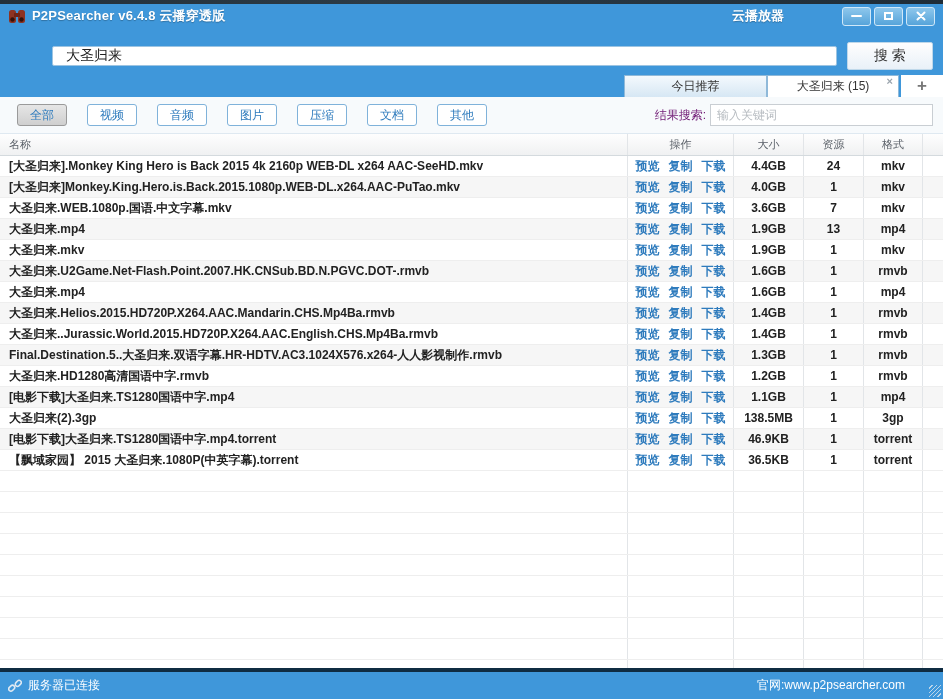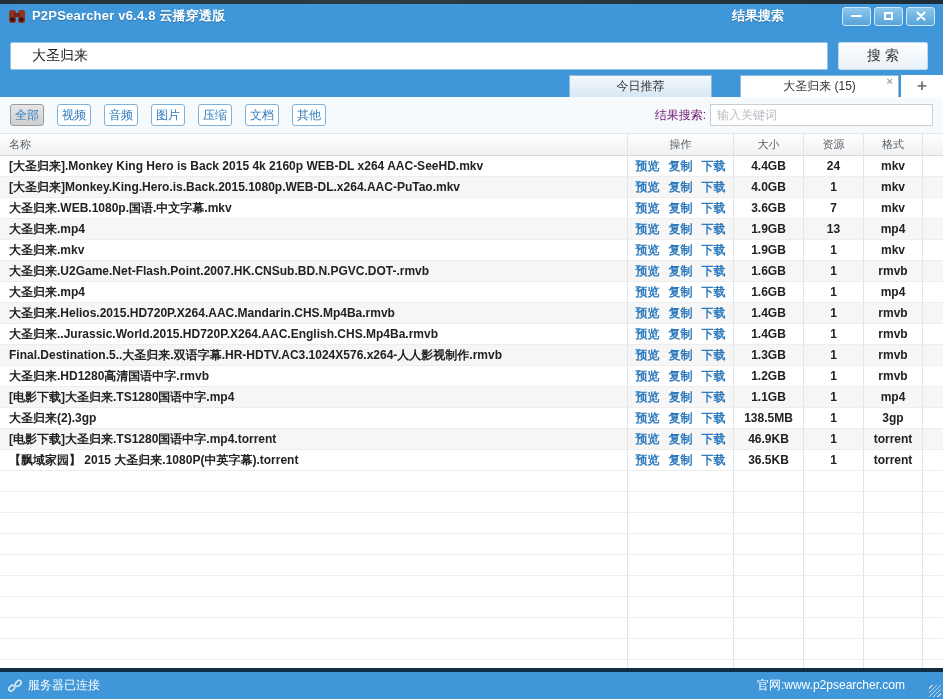--- a/index.html
+++ b/index.html
@@ -20,45 +20,45 @@
     text-shadow:0 1px 1px rgba(0,0,0,.25); cursor:pointer; }
   .win-controls { display:flex; }
   .win-btn { width:29px; height:19px; margin-left:3px; border:1px solid #cfe8f9; border-radius:3px;
     background:linear-gradient(#8ec7ec,#56a4da); display:flex; align-items:center; justify-content:center;
     cursor:pointer; }
   .win-btn .min-glyph { display:block; width:11px; height:2px; background:#fff; border-radius:1px; }
   .win-btn .max-glyph { display:block; width:9px; height:8px; border:2px solid #fff; }
 
   
   .searchbar { height:47px; background:#3f97da; display:flex; align-items:center; padding:8px 10px 0 10px; }
-  .search-input { width:818px; height:28px; border:1px solid #9cc4e2; border-radius:2px; padding:0 21px;
-    font-size:14px; color:#222; outline:none; font-family:inherit; }
+  .search-input { width:818px; height:20px; border:1px solid #9cc4e2; border-radius:2px; padding:0 13px;
+    font-size:14px; color:#222; outline:none; font-family:inherit;margin-left:42px; }
   .search-btn { width:90px; height:28px; margin-left:10px; border:1px solid #bfd8ea; border-radius:2px;
     background:linear-gradient(#fefefe,#e9f1f8); font-size:14px; color:#333; cursor:pointer;
     font-family:inherit; }
 
   
   .tabbar { height:22px; background:#3f97da; display:flex; align-items:flex-end; padding-left:8px;justify-content:flex-end; }
   .tab { height:22px; display:flex; align-items:center; justify-content:center; font-size:12px;
     color:#333; cursor:pointer; position:relative; }
   .tab.inactive { width:143px; background:linear-gradient(#f4f9fd,#d6e7f4);
     border:1px solid #8fb9d9; border-bottom:none; }
-  .tab.active { width:159px; background:#fff; border:1px solid #8fb9d9; border-bottom:none;margin-left:28px; }
+  .tab.active { width:132px; background:#fff; border:1px solid #8fb9d9; border-bottom:none; }
   .tab.plus { width:42px; background:#fff; margin-left:2px; color:#777; font-size:17px; font-weight:bold; }
   .tab-close { position:absolute; top:0px; right:5px; font-size:11px; color:#9aa4ad; line-height:11px;
     cursor:pointer; font-weight:bold; }
 
   
   .content { flex:1; background:#fff; display:flex; flex-direction:column; overflow:hidden; }
 
   
   .toolbar { height:37px; background:#f7fafc; border-bottom:1px solid #dfe9f1; display:flex;
     align-items:center; padding:0 10px; }
-  .fbtn { height:22px; padding:0 4px; margin-right:13px; border:1px solid #7fb2da; border-radius:3px;
-    background:#fff; color:#2e7bbd; font-size:12px; cursor:pointer; font-family:inherit; }
+  .fbtn { height:22px; padding:0 12px; margin-right:13px; border:1px solid #7fb2da; border-radius:3px;
+    background:#fff; color:#2e7bbd; font-size:12px; cursor:pointer; font-family:inherit;margin-left:7px; }
   .fbtn.active { background:linear-gradient(#e6e6e6,#cfcfcf); border-color:#9a9a9a; color:#2e7bbd; }
   .toolbar .spacer { flex:1; }
   .result-label { color:#701a75; font-size:12px; margin-right:4px; }
   .result-input { width:223px; height:22px; border:1px solid #c9ced3; padding:0 6px; font-size:12px;
     color:#333; outline:none; font-family:inherit; }
   .result-input::placeholder { color:#b7bcc1; }
 
   
   .thead { height:22px; display:flex; background:linear-gradient(#fefefe,#f0f1f2);
     border-bottom:1px solid #d4dade; color:#5a6068; font-size:11px; }
@@ -99,21 +99,21 @@
   <div class="titlebar">
     <svg class="app-icon" viewBox="0 0 18 15">
       <rect x="1" y="1" width="7" height="13" rx="2.5" fill="#8d3322"></rect>
       <rect x="10" y="1" width="7" height="13" rx="2.5" fill="#8d3322"></rect>
       <rect x="6" y="4" width="6" height="4" fill="#6e2418"></rect>
       <circle cx="4.5" cy="10.5" r="2.2" fill="#33120b"></circle>
       <circle cx="13.5" cy="10.5" r="2.2" fill="#33120b"></circle>
     </svg>
     <span class="app-title">P2PSearcher v6.4.8 云播穿透版</span>
     <span class="spacer"></span>
-    <span class="player-link">结果搜索</span>
+    <span class="player-link">云播放器</span>
     <div class="win-controls">
       <div class="win-btn">
           <span class="min-glyph"></span>
         </div>
       <div class="win-btn">
           <span class="max-glyph"></span>
         </div>
       <div class="win-btn">
         <svg width="10" height="10" viewBox="0 0 10 10">
           <path d="M1.5 1.5 L8.5 8.5 M8.5 1.5 L1.5 8.5" stroke="#fff" stroke-width="2" stroke-linecap="round"></path>

